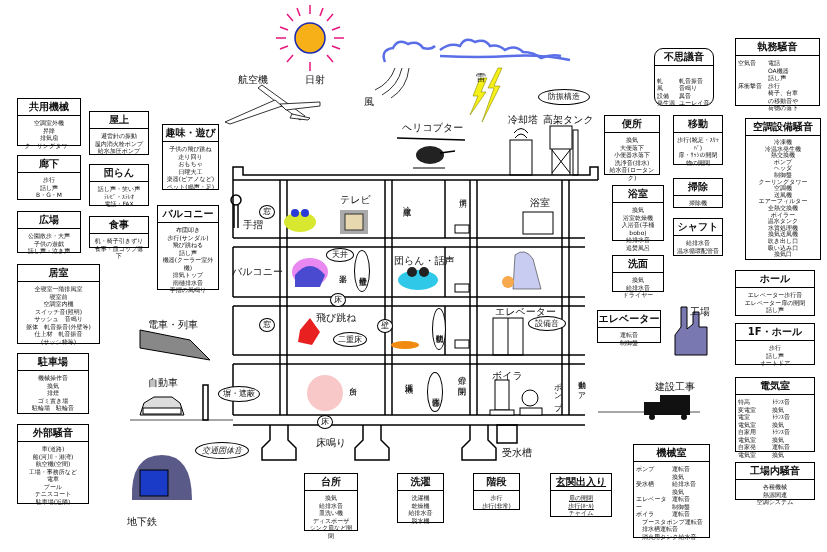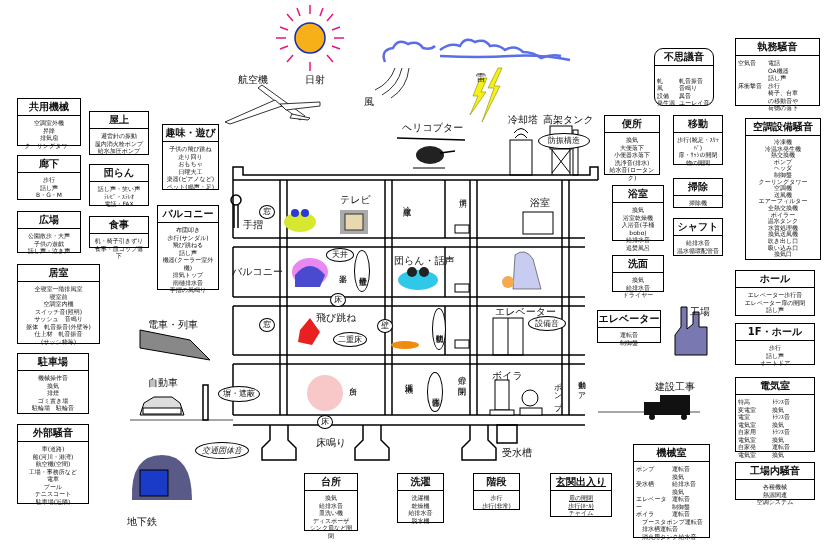--- a/index.html
+++ b/index.html
@@ -429,21 +429,21 @@
 チャイム</div>
 </div>
 
 <span class="lbl" style="left:238px;top:73px;">航空機</span>
 <span class="lbl" style="left:305px;top:73px;">日射</span>
 <span class="lbl" style="left:364px;top:95px;">風</span>
 <span class="lbl" style="left:476px;top:71px;">雷</span>
 <span class="lbl" style="left:402px;top:121px;">ヘリコプター</span>
 <span class="lbl" style="left:508px;top:113px;">冷却塔</span>
 <span class="lbl" style="left:543px;top:113px;">高架タンク</span>
-<div class="oval" style="left:538px;top:89px;width:52px;height:16px;line-height:14px;margin-top:44px;">防振構造</div>
+<div class="oval" style="left:538px;top:89px;width:52px;height:16px;line-height:14px;">防振構造</div>
 
 <span class="lbl" style="left:148px;top:318px;">電車・列車</span>
 <span class="lbl" style="left:148px;top:376px;">自動車</span>
 <span class="lbl" style="left:127px;top:515px;">地下鉄</span>
 <span class="lbl" style="left:690px;top:305px;">工場</span>
 <span class="lbl" style="left:655px;top:380px;">建設工事</span>
 
 <span class="lbl" style="left:243px;top:218px;">手摺</span>
 <span class="lbl" style="left:232px;top:265px;">バルコニー</span>
 <span class="lbl" style="left:340px;top:193px;">テレビ</span>

